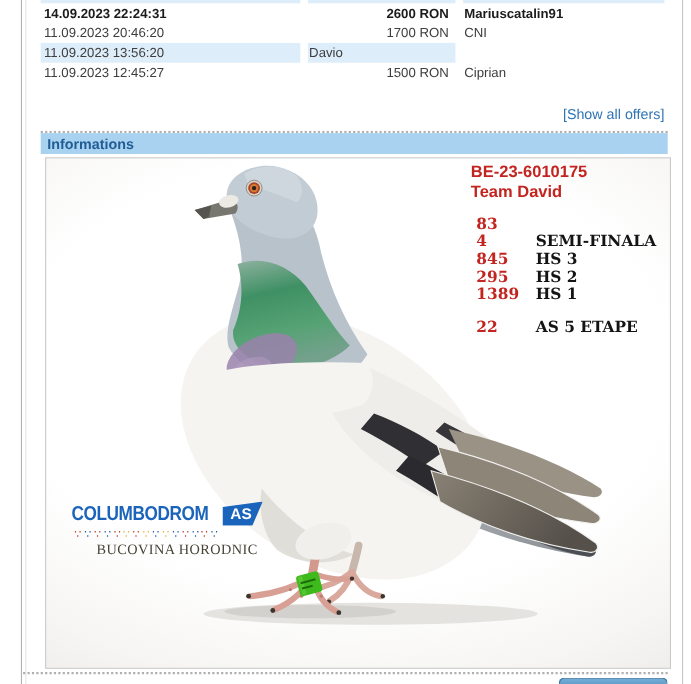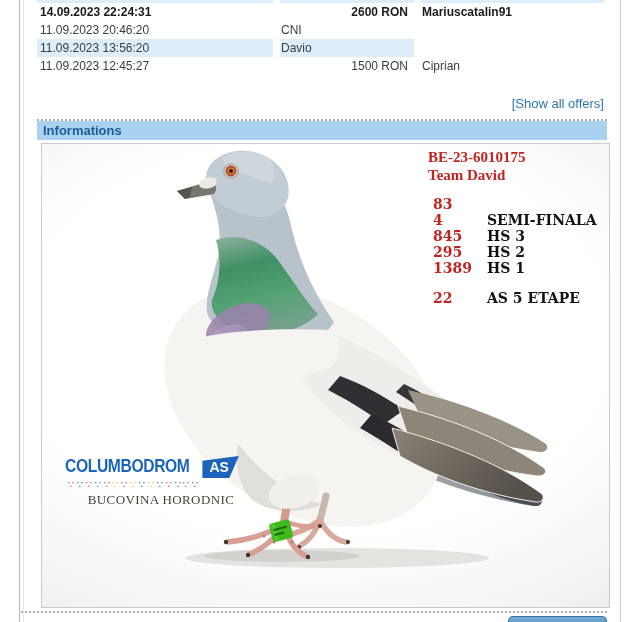--- a/index.html
+++ b/index.html
@@ -41,21 +41,21 @@
   
   .panel{
     position:absolute;left:41px;top:143px;width:569px;height:465px;box-sizing:border-box;
     border:1px solid #c9c9c9;
     background:radial-gradient(ellipse 95% 78% at 48% 42%, #ffffff 55%, #f6f5f3 80%, #ebeae7 100%);
   }
   .panel svg{position:absolute;left:0;top:0;}
 
   .ring-block{
     position:absolute;left:386px;top:4px;
-    font-family:Liberation Serif, serif;font-weight:700;font-size:15px;line-height:18px;
+    font-family:Liberation Sans, sans-serif;font-weight:700;font-size:15px;line-height:18px;
     color:var(--ring_red,#c32420);
   }
   .results{
     position:absolute;left:391px;top:52px;
     font-family:"DejaVu Serif",serif;font-weight:700;font-size:14px;line-height:16px;
   }
   .res-row{display:grid;grid-template-columns:54px auto;}
   .res-row .val{color:var(--ring_red,#c32420);}
   .res-row .lab{color:#141414;}
   .res-row.as-row{margin-top:14px;}
@@ -101,20 +101,21 @@
         <div></div>
         <div></div>
       </div>
     <div class="bid-row lead">
       <div class="cell date">14.09.2023 22:24:31</div>
       <div class="cell amount">2600 RON</div>
       <div class="cell bidder">Mariuscatalin91</div>
     </div>
     <div class="bid-row">
       <div class="cell date">11.09.2023 20:46:20</div>
+      <div class="cell amount">1700 RON</div>
       <div class="cell bidder">CNI</div>
     </div>
     <div class="bid-row alt">
       <div class="cell date">11.09.2023 13:56:20</div>
       <div class="cell bidder">Davio</div>
     </div>
     <div class="bid-row">
       <div class="cell date">11.09.2023 12:45:27</div>
       <div class="cell amount">1500 RON</div>
       <div class="cell bidder">Ciprian</div>

